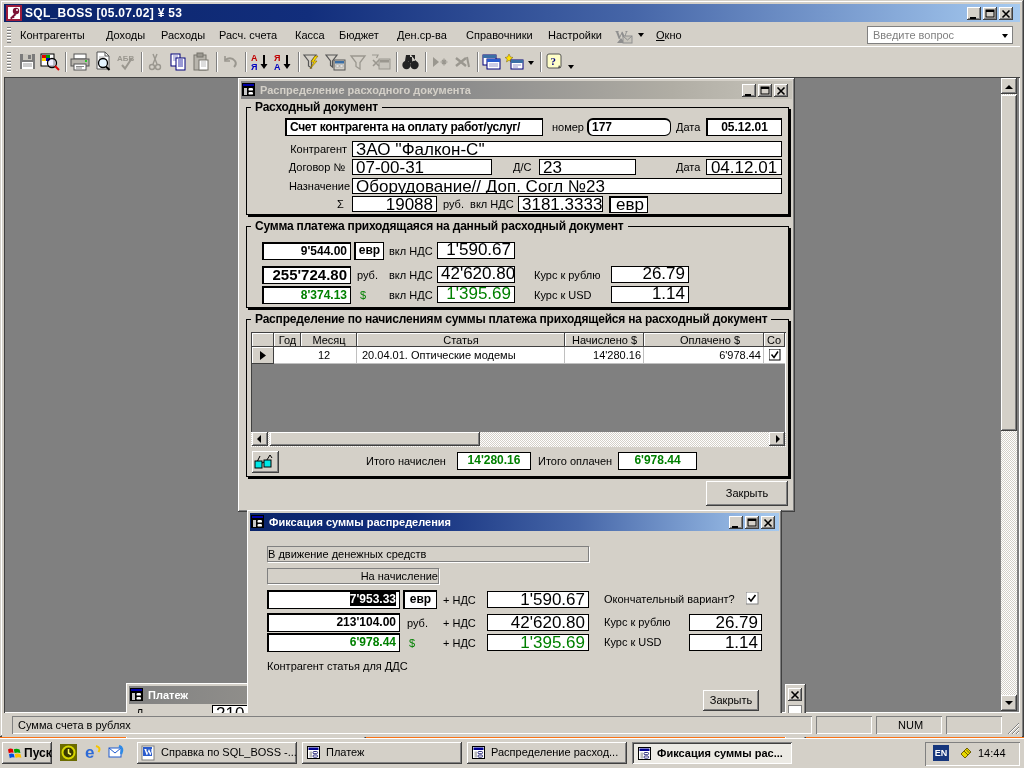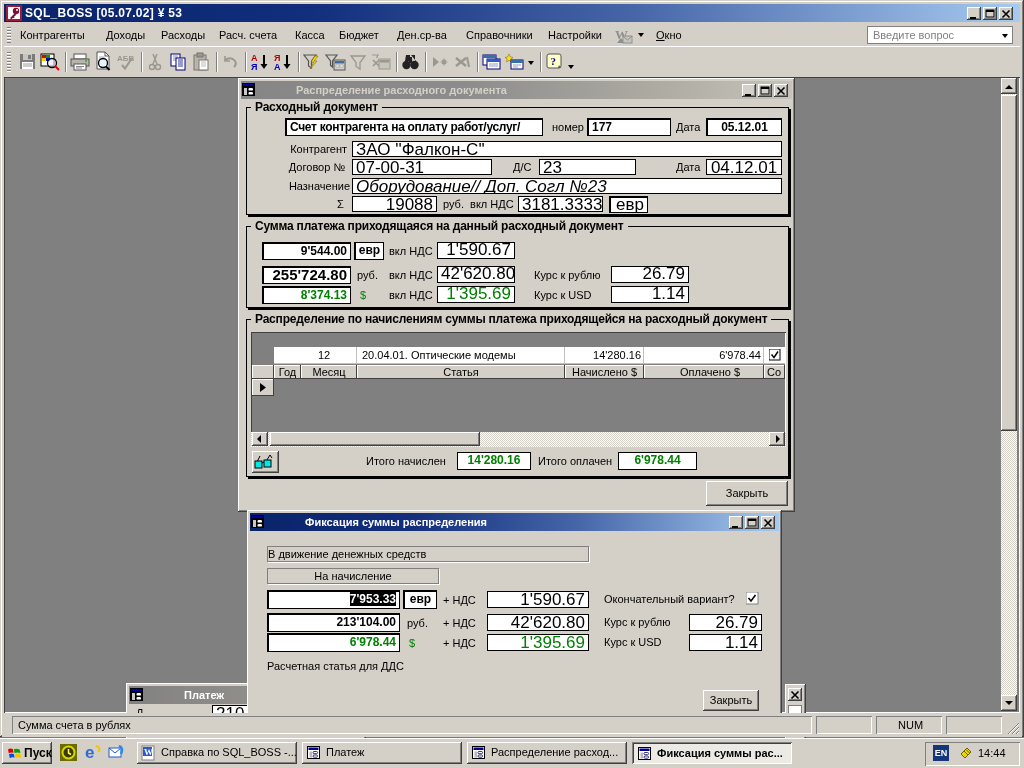--- a/index.html
+++ b/index.html
@@ -1,30 +1,30 @@
 <!DOCTYPE html>
 <html><head><meta charset="utf-8">
 <style>
 html,body{margin:0;padding:0;}
 *{box-sizing:border-box;}
-#screen{position:relative;width:1024px;height:768px;font-family:"Liberation Sans",sans-serif;background:#3b82f6;overflow:hidden;}
+#screen{position:relative;width:1024px;height:768px;font-family:"Liberation Sans",sans-serif;background:#f97316;overflow:hidden;}
 .abs{position:absolute;}
 .raised{background:#D4D0C8;box-shadow:inset -1px -1px 0 #404040, inset 1px 1px 0 #fff, inset -2px -2px 0 #808080, inset 2px 2px 0 #D4D0C8;}
-.raised-thin{background:#D4D0C8;box-shadow:inset -1px -1px 0 #404040, inset 1px 1px 0 #fff;margin-top:32px;}
+.raised-thin{background:#D4D0C8;box-shadow:inset -1px -1px 0 #404040, inset 1px 1px 0 #fff;}
 .sunken{box-shadow:inset 1px 1px 0 #808080, inset -1px -1px 0 #fff;}
 .field{background:#fff;border:1px solid #000;font-size:17px;line-height:15px;padding:0 3px;white-space:nowrap;overflow:hidden;}
 .fieldb{background:#fff;border:2px solid #000;border-right-width:1px;border-bottom-width:1px;}
 .rt{text-align:right;}
 .bold{font-weight:bold;}
 .green{color:#008000;}
 .lbl{font-size:11px;white-space:nowrap;}
 .grp{border:1px solid #000;box-shadow:2px 2px 0 #000;}
 .grptitle{position:absolute;top:-8px;left:4px;background:#D4D0C8;padding:0 4px;font-size:12px;font-weight:bold;white-space:nowrap;letter-spacing:-0.2px;}
 .tbtn{width:14px;height:13px;background:#D4D0C8;box-shadow:inset -1px -1px 0 #404040, inset 1px 1px 0 #fff, inset -2px -2px 0 #808080;position:relative;}
-.titlebar{position:absolute;left:3px;top:3px;right:3px;height:18px;display:flex;align-items:center;gap:36px;}
+.titlebar{position:absolute;left:3px;top:3px;right:3px;height:18px;display:flex;align-items:center;}
 .tactive{background:linear-gradient(90deg,#0A246A 0%,#122E7C 30%,#4666A8 62%,#A6CAF0 100%);}
 .tinactive{background:linear-gradient(90deg,#868686 0%,#8C8C8C 40%,#B0ADA4 78%,#C6C3BA 100%);}
 .ttext{font-size:11px;font-weight:bold;color:#fff;margin-left:4px;flex:1;white-space:nowrap;overflow:hidden;}
 .tinactive .ttext{color:#D4D0C8;}
 .sep{width:1px;background:#808080;box-shadow:1px 0 0 #fff;}
 </style></head>
 <body>
 <svg width="0" height="0" style="position:absolute">
   <defs>
     <g id="fico">
@@ -300,36 +300,36 @@
         <div class="tbtn"><svg width="15" height="13">
                 <path d="M3.5 2.5 L10.5 9.5 M10.5 2.5 L3.5 9.5" stroke="#000" stroke-width="1.6"></path>
               </svg></div>
       </div>
     </div>
 
     <div class="abs grp" style="left:8px;top:29px;width:543px;height:108px;">
       <div class="grptitle">Расходный документ</div>
       <div class="abs fieldb field bold" style="left:38px;top:10px;width:258px;height:18px;line-height:15px;font-size:12px;letter-spacing:-0.3px;">Счет контрагента на оплату работ/услуг/</div>
       <div class="abs lbl" style="left:305px;top:13px;">номер</div>
-      <div class="abs fieldb field bold" style="left:340px;top:10px;width:84px;height:18px;font-size:12px;">177</div>
+      <div class="abs fieldb field bold" style="left:340px;top:10px;width:84px;height:18px;font-size:12px;border-radius:6px;">177</div>
       <div class="abs lbl" style="left:429px;top:13px;">Дата</div>
       <div class="abs fieldb field bold" style="left:459px;top:10px;width:76px;height:18px;text-align:center;font-size:12px;">05.12.01</div>
 
       <div class="abs lbl" style="left:40px;top:35px;width:60px;text-align:right;">Контрагент</div>
       <div class="abs field" style="left:105px;top:33px;width:430px;height:16px;">ЗАО ''Фалкон-С''</div>
 
       <div class="abs lbl" style="left:40px;top:53px;width:60px;text-align:center;">Договор №</div>
       <div class="abs field" style="left:105px;top:51px;width:140px;height:16px;">07-00-31</div>
       <div class="abs lbl" style="left:266px;top:53px;">Д/С</div>
       <div class="abs field" style="left:292px;top:51px;width:97px;height:16px;">23</div>
       <div class="abs lbl" style="left:429px;top:53px;">Дата</div>
       <div class="abs field" style="left:459px;top:51px;width:76px;height:16px;text-align:center;">04.12.01</div>
 
       <div class="abs lbl" style="left:40px;top:72px;width:63px;text-align:right;">Назначение</div>
-      <div class="abs field" style="left:105px;top:70px;width:430px;height:16px;font-style:italic;">Оборудование// Доп. Согл №23</div>
+      <div class="abs field" style="left:105px;top:70px;width:430px;height:16px;">Оборудование// Доп. Согл №23</div>
 
       <div class="abs lbl" style="left:90px;top:90px;">Σ</div>
       <div class="abs field rt" style="left:105px;top:88px;width:85px;height:16px;">19088</div>
       <div class="abs lbl" style="left:196px;top:90px;">руб.&nbsp;&nbsp;вкл НДС</div>
       <div class="abs field rt" style="left:271px;top:88px;width:85px;height:16px;">3181.3333</div>
       <div class="abs field rt" style="left:362px;top:88px;width:39px;height:17px;border-top-width:2px;border-left-width:2px;line-height:13px;">евр</div>
     </div>
 
     <div class="abs grp" style="left:8px;top:148px;width:543px;height:82px;">
       <div class="grptitle">Сумма платежа приходящаяся на данный расходный документ</div>
@@ -422,21 +422,21 @@
         <div class="tbtn"><svg width="15" height="13">
                 <rect x="3" y="2" width="8" height="7" fill="none" stroke="#000" stroke-width="1"></rect>
                 <rect x="3" y="2" width="8" height="2" fill="#000"></rect>
               </svg></div>
         <div class="tbtn"><svg width="15" height="13">
                 <path d="M3.5 2.5 L10.5 9.5 M10.5 2.5 L3.5 9.5" stroke="#000" stroke-width="1.6"></path>
               </svg></div>
       </div>
     </div>
     <div class="abs" style="left:20px;top:36px;width:322px;height:16px;background:#D4D0C8;border:1px solid #808080;box-shadow:1px 1px 0 #fff;font-size:11px;text-align:left;line-height:15px;">В движение денежных средств</div>
-    <div class="abs" style="left:20px;top:58px;width:172px;height:16px;background:#D4D0C8;border:1px solid #808080;box-shadow:1px 1px 0 #fff;font-size:11px;text-align:center;line-height:15px;">На начисление</div>
+    <div class="abs" style="left:20px;top:58px;width:172px;height:16px;background:#D4D0C8;border:1px solid #808080;box-shadow:1px 1px 0 #fff;font-size:11px;text-align:right;line-height:15px;">На начисление</div>
 
     <div class="abs fieldb field bold rt" style="left:20px;top:80px;width:133px;height:19px;line-height:15px;font-size:12px;"><span style="background:#000;color:#fff;">7'953.33</span></div>
     <div class="abs field bold" style="left:156px;top:80px;width:34px;height:19px;text-align:center;line-height:14px;border-width:2px 1px 1px 2px;font-size:12px;">евр</div>
     <div class="abs lbl" style="left:196px;top:84px;">+ НДС</div>
     <div class="abs field rt" style="left:240px;top:81px;width:102px;height:17px;">1'590.67</div>
     <div class="abs lbl" style="left:357px;top:83px;">Окончательный вариант?</div>
     <svg class="abs" style="left:499px;top:82px" width="13" height="13">
           <rect x="0" y="0" width="12" height="12" fill="#fff" stroke="#808080"></rect>
           <path d="M2.5 6 L5 9 L9.5 3" stroke="#000" stroke-width="1.6" fill="none"></path>
         </svg>
@@ -448,21 +448,21 @@
     <div class="abs lbl" style="left:357px;top:106px;">Курс к рублю</div>
     <div class="abs field rt" style="left:442px;top:104px;width:73px;height:17px;">26.79</div>
 
     <div class="abs fieldb field bold rt green" style="left:20px;top:123px;width:133px;height:19px;line-height:15px;font-size:12px;">6'978.44</div>
     <div class="abs lbl green" style="left:162px;top:127px;">$</div>
     <div class="abs lbl" style="left:196px;top:127px;">+ НДС</div>
     <div class="abs field rt green" style="left:240px;top:124px;width:102px;height:17px;">1'395.69</div>
     <div class="abs lbl" style="left:357px;top:126px;">Курс к USD</div>
     <div class="abs field rt" style="left:442px;top:124px;width:73px;height:17px;">1.14</div>
 
-    <div class="abs lbl" style="left:20px;top:150px;">Расчетная статья для ДДС</div>
+    <div class="abs lbl" style="left:20px;top:150px;">Контрагент статья для ДДС</div>
 
     <div class="abs raised" style="left:456px;top:180px;width:56px;height:21px;font-size:11px;text-align:center;line-height:21px;">Закрыть</div>
   </div>
 </div>
 
 <div id="statusbar" class="abs" style="left:2px;top:713px;width:1020px;height:24px;background:#D4D0C8;">
   <div class="abs sunken" style="left:10px;top:3px;width:800px;height:18px;">
         <div class="lbl" style="margin:3px 0 0 6px;">Сумма счета в рублях</div>
       </div>
   <div class="abs sunken" style="left:814px;top:3px;width:56px;height:18px;"></div>

